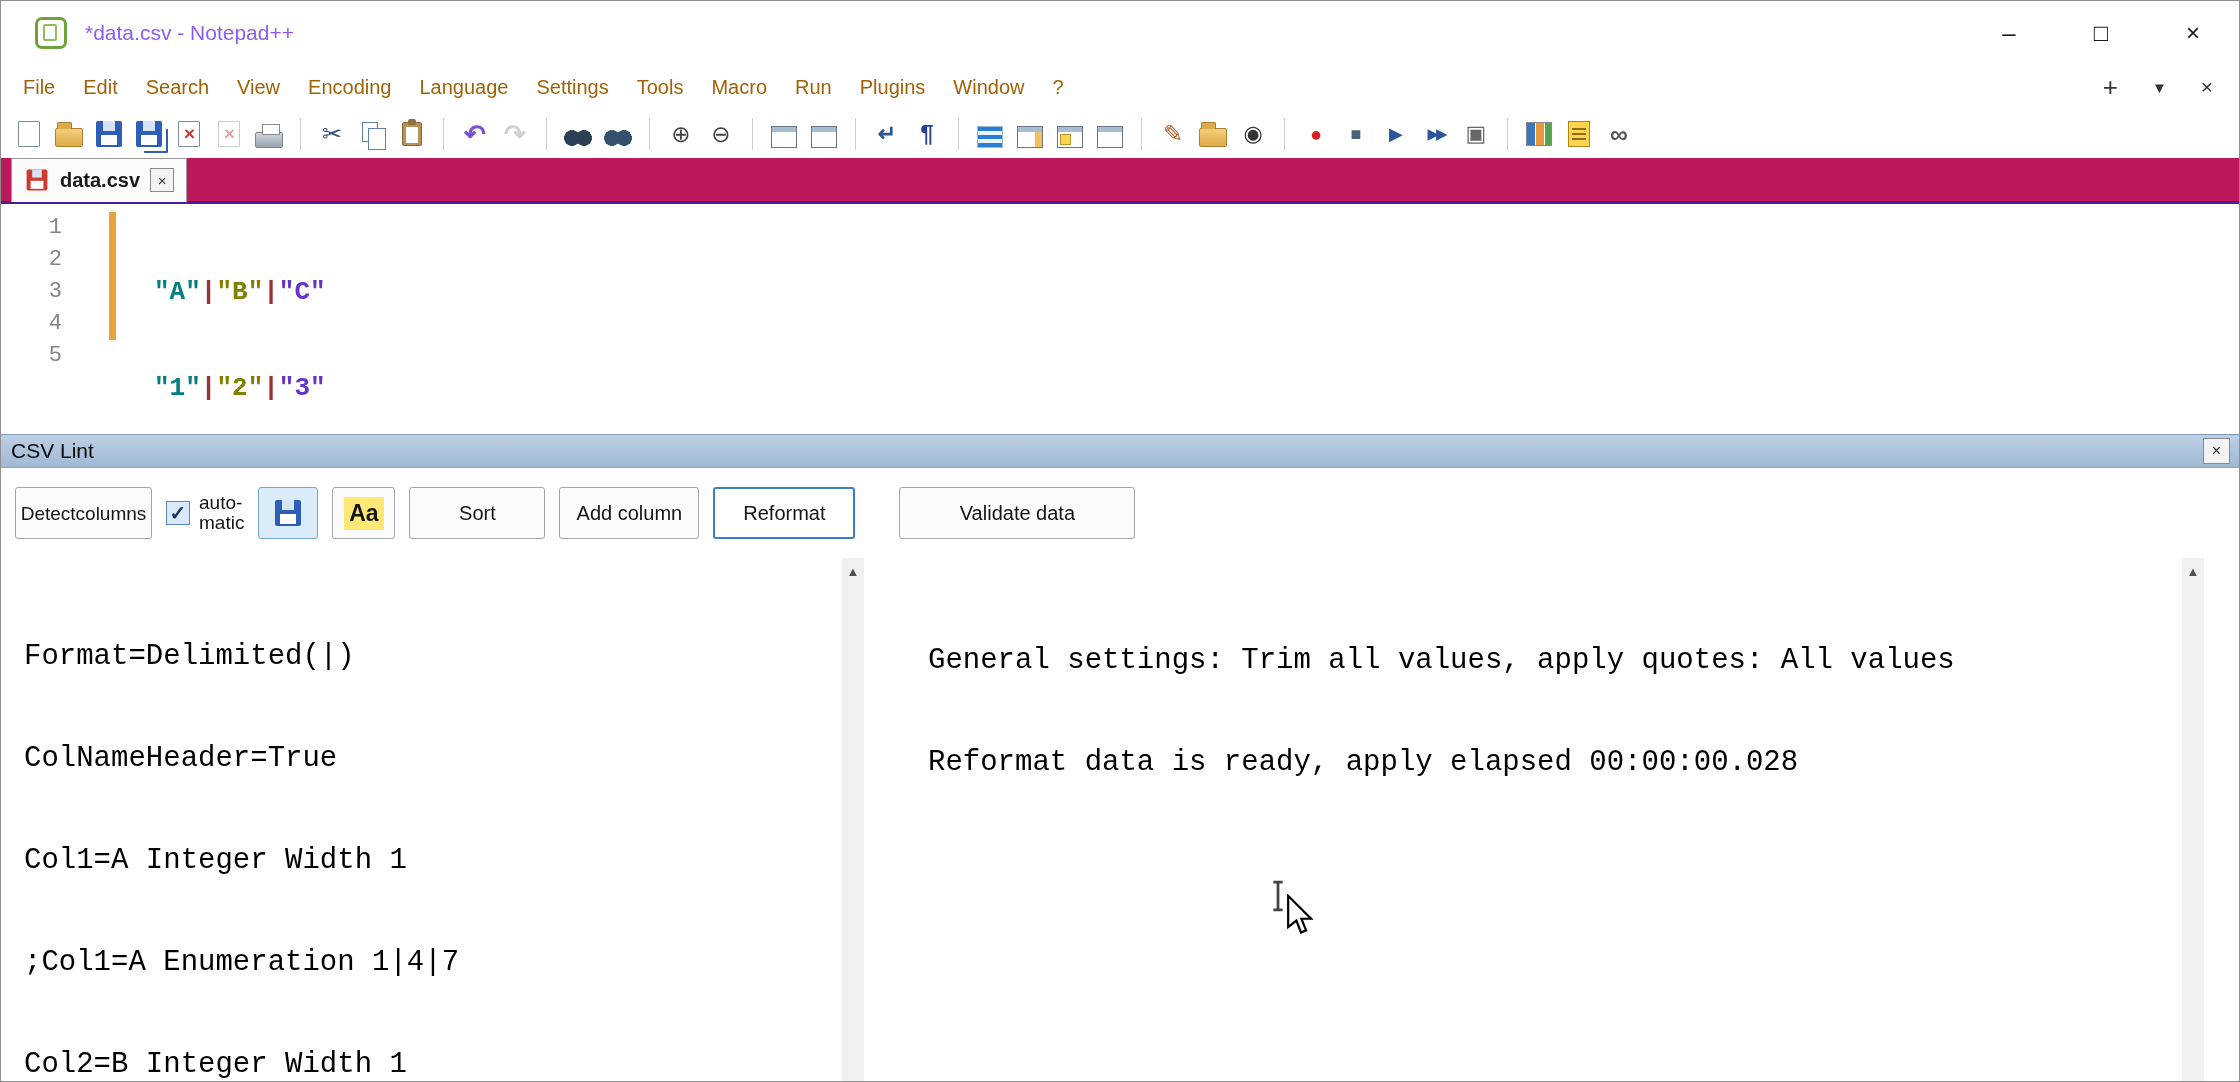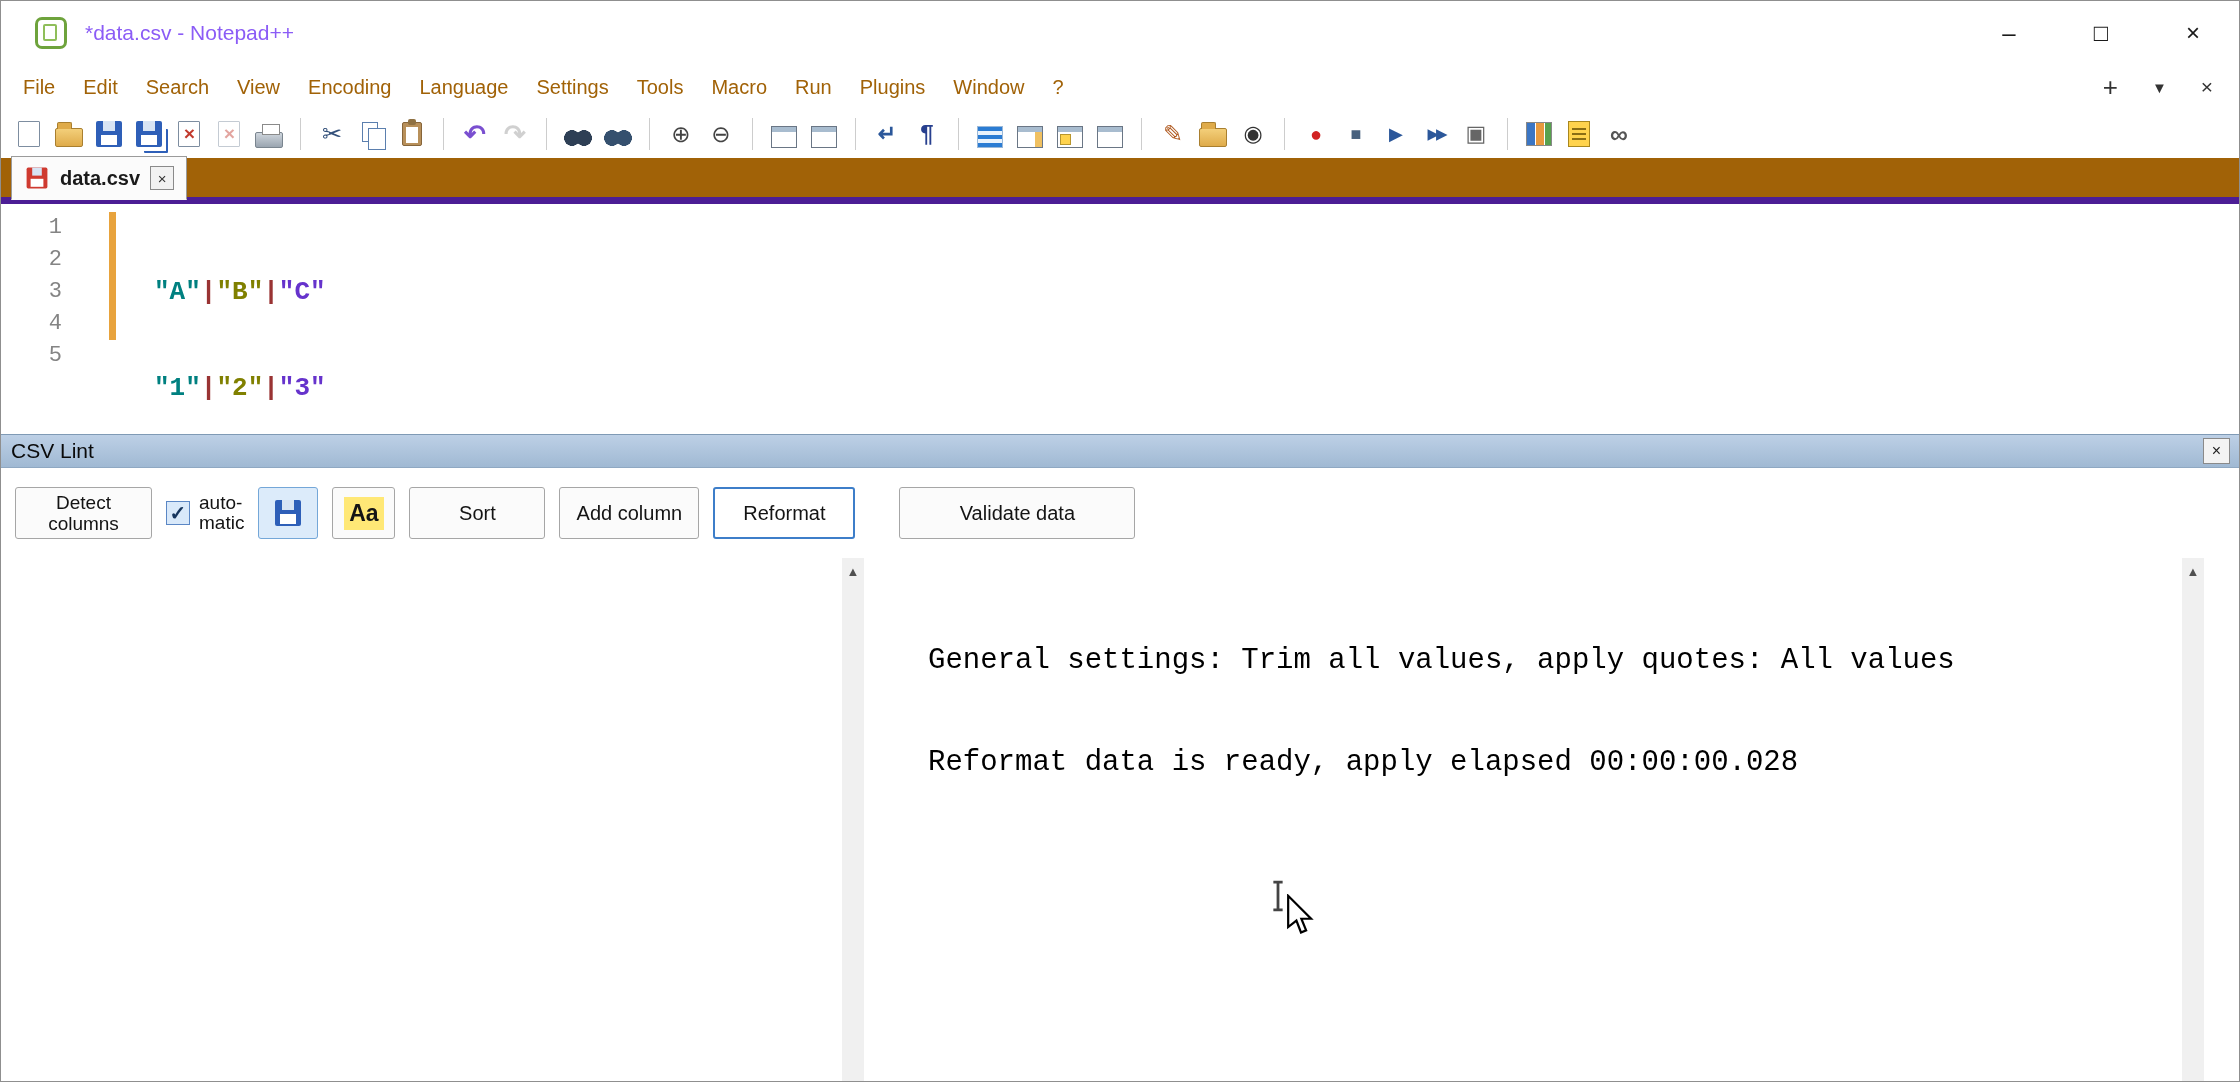--- a/index.html
+++ b/index.html
@@ -66,42 +66,42 @@
   .g-pen{color:#b05a20;font-size:24px}
   .g-eye{color:#333;font-size:22px}
   .g-rec{color:#d22222;font-size:20px}
   .g-stop{color:#48617e;font-size:18px}
   .g-play{color:#2b579a;font-size:18px}
   .g-ff{color:#2b579a;font-size:15px;letter-spacing:-3px}
   .g-msave{color:#666;font-size:22px}
   .g-chain{color:#555;font-size:25px;font-weight:bold}
 
   
-  .tabbar{height:46px;background:#a16207;border-bottom:7px solid #4c1d95;display:flex;align-items:center;padding-left:10px}
+  .tabbar{height:46px;background:#be185d;border-bottom:3px solid #4c1d95;display:flex;align-items:center;padding-left:10px}
   .tab{height:44px;margin-bottom:-1px;display:flex;align-items:center;gap:10px;padding:0 12px;background:#fbfbfb;border:1px solid #9b9b9b;border-bottom:1px solid #fbfbfb;font-size:20px;font-weight:bold;color:#1a1a1a}
   .tab-close{width:24px;height:24px;border:1px solid #8a8a8a;background:#f2f2f2;display:flex;align-items:center;justify-content:center;font-size:15px;font-weight:normal;color:#333}
 
   
   .editor{height:230px;background:#fff;position:relative;font-family:"Liberation Mono",monospace}
   .gutter{position:absolute;left:0;top:8px;width:70px;text-align:right;padding-right:9px;color:#848484;font-size:22px;line-height:32px}
   .change-bar{position:absolute;left:108px;top:8px;width:7px;height:128px;background:#e8a33d}
   .code{position:absolute;left:153px;top:8px;font-size:26px;line-height:32px;font-weight:bold;white-space:pre}
   .eline{height:32px}
   .c1{color:#008080}
   .c2{color:#808000}
   .c3{color:#6633cc}
   .s{color:#993333}
 
   
   .csv-header{height:34px;background:linear-gradient(180deg,#bdd0e6,#a0b9d3);border-top:1px solid #7f9ab5;border-bottom:1px solid #8fa8c2;display:flex;align-items:center;padding-left:10px;font-size:21px;color:#0a0a0a;position:relative}
   .csv-close{position:absolute;right:9px;top:3px;width:27px;height:26px;border:1px solid #8a8a8a;background:#f3f3f3;display:flex;align-items:center;justify-content:center;font-size:16px;color:#222}
   .csv-body{position:relative;height:615px;background:#fff}
   .csv-toolbar{position:absolute;left:14px;top:19px;display:flex;align-items:center;gap:14px}
   .btn{height:52px;background:#fbfbfb;border:1px solid #a6a6a6;border-radius:3px;font-size:20px;display:flex;align-items:center;justify-content:center;color:#141414}
-  .btn--two{flex-direction:column;font-size:19px;line-height:21px;width:137px}
+  .btn--two{flex-direction:row;font-size:19px;line-height:21px;width:137px}
   .chk-group{display:flex;align-items:center;gap:9px}
   .checkbox{width:24px;height:24px;border:1px solid #5b87c5;background:#d9e9fa;color:#17365e;font-size:20px;font-weight:bold;display:flex;align-items:center;justify-content:center}
   .chk-label{font-size:19px;line-height:20px;color:#141414}
   .btn--icon{width:60px}
   .btn--save{background:#dcebfa;border-color:#74a7d8}
   .btn--aa{width:63px;font-size:23px;font-weight:bold}
   .aa-hl{background:#ffe876;padding:3px 5px}
   .btn--sort{width:136px}
   .btn--add{width:140px}
   .btn--reformat{width:142px;border:2px solid #3d7ec9;background:#fff}
@@ -293,20 +293,30 @@
       </div>
       <div class="btn btn--aa">
         <span class="aa-hl">Aa</span>
       </div>
       <div class="btn btn--sort">Sort</div>
       <div class="btn btn--add">Add column</div>
       <div class="btn btn--reformat">Reformat</div>
       <div class="btn btn--validate">Validate data</div>
     </div>
 
+    <div class="txtpane schema">
+      <div>Format=Delimited(|)</div>
+      <div>ColNameHeader=True</div>
+      <div>Col1=A Integer Width 1</div>
+      <div>;Col1=A Enumeration 1|4|7</div>
+      <div>Col2=B Integer Width 1</div>
+      
+      
+      
+    </div>
     <div class="sb sb--left">
       <div class="sb-arrow">▲</div>
     </div>
 
     <div class="txtpane log">
       <div>General settings: Trim all values, apply quotes: All values</div>
       <div>Reformat data is ready, apply elapsed 00:00:00.028</div>
     </div>
     <div class="sb sb--right">
       <div class="sb-arrow">▲</div>

